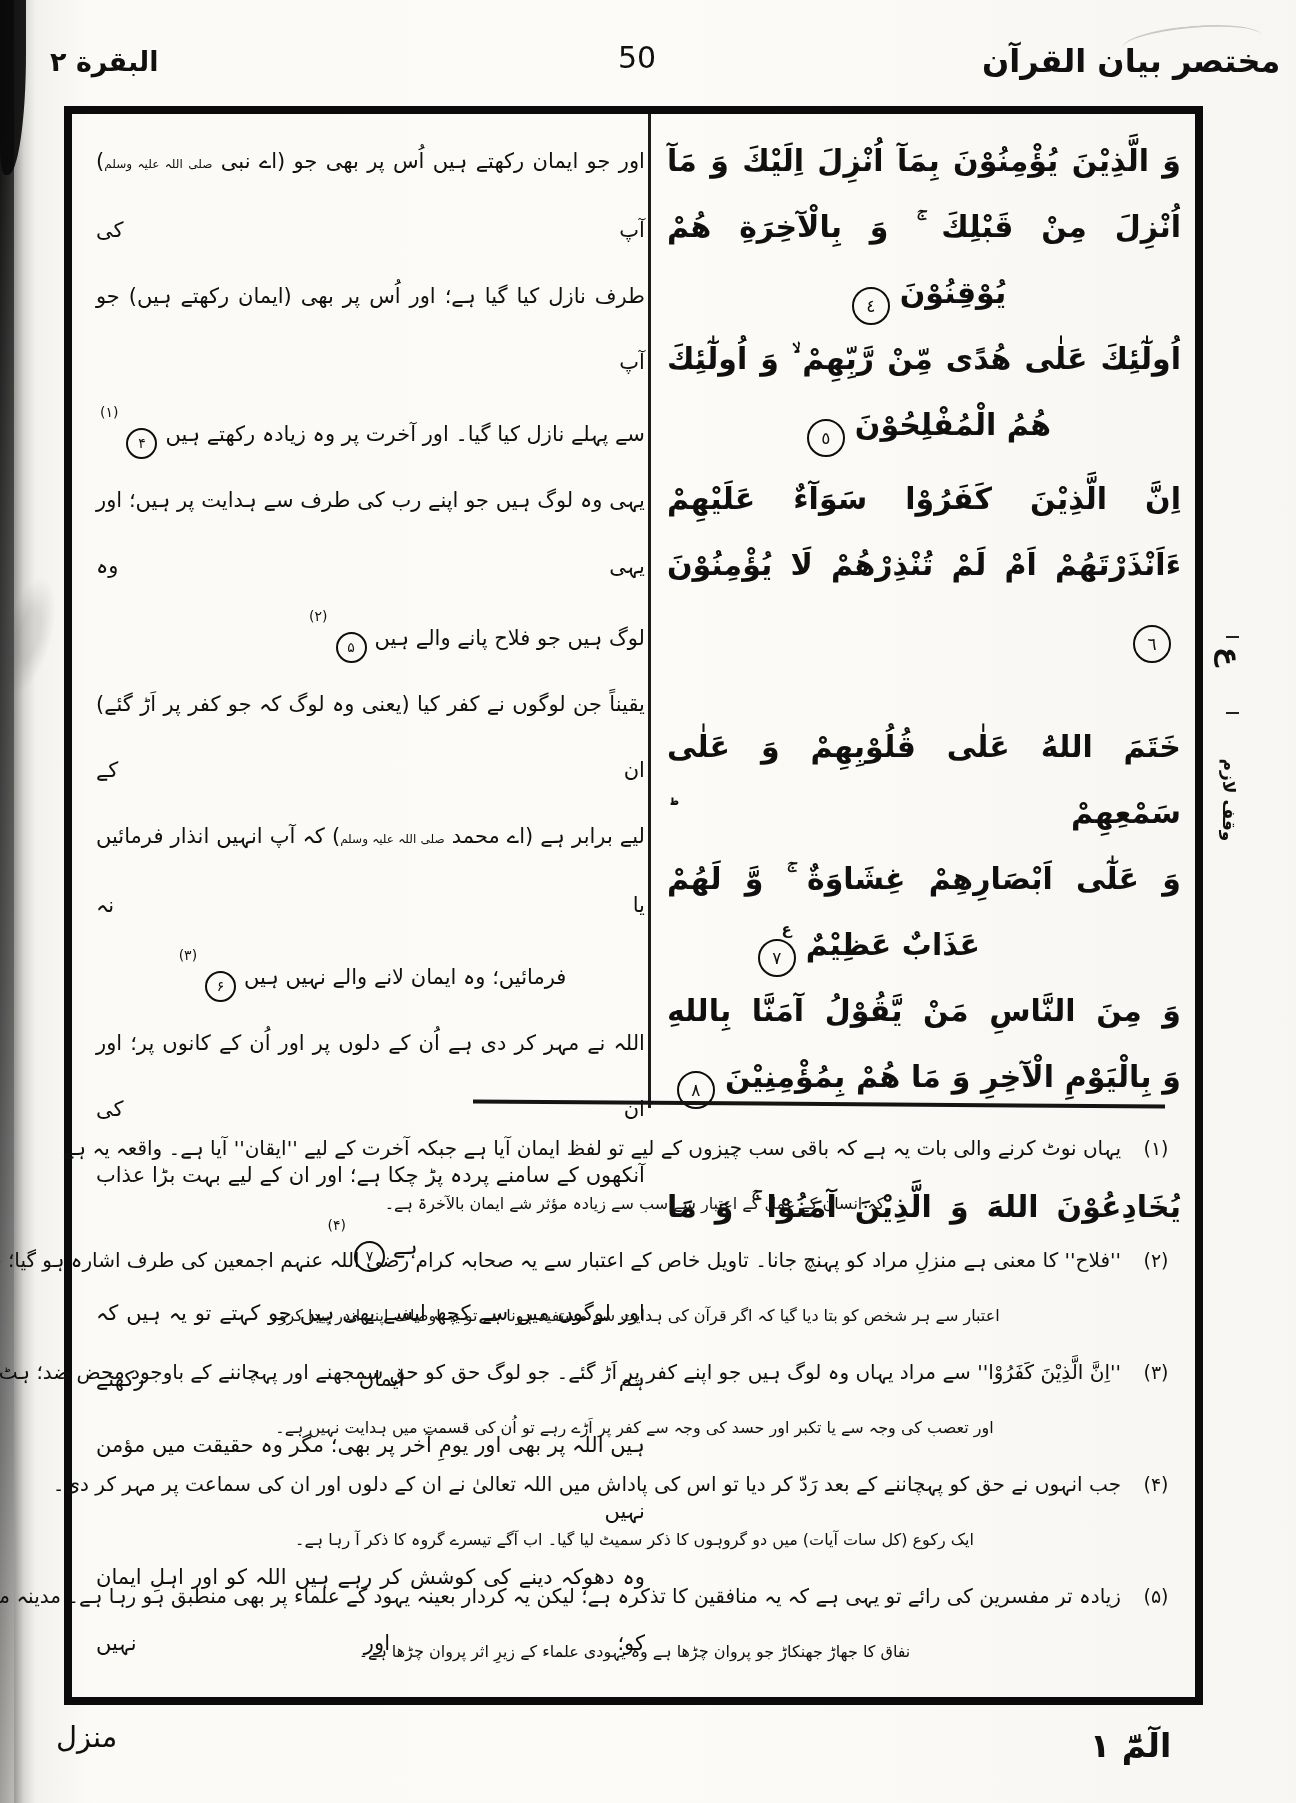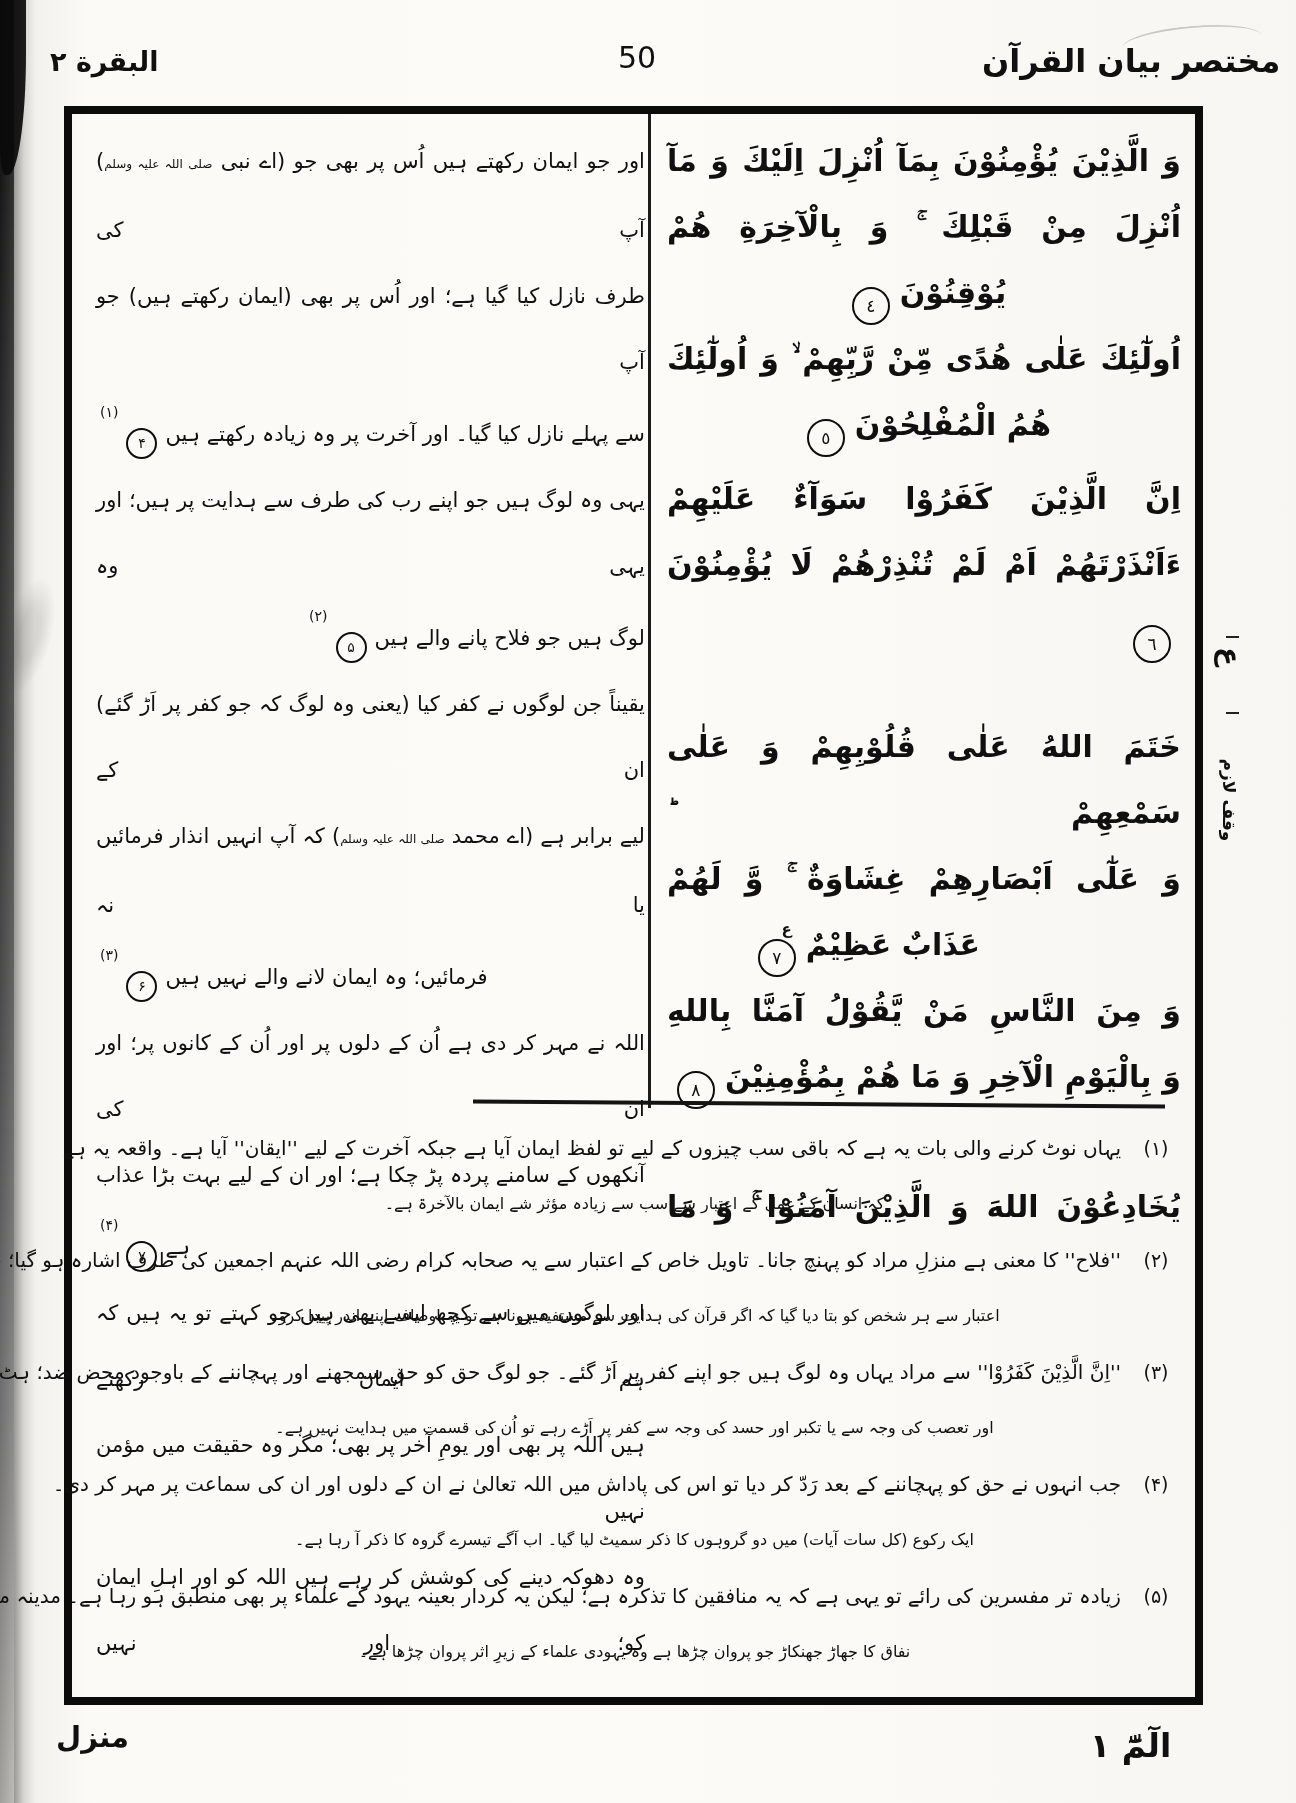--- a/index.html
+++ b/index.html
@@ -39,21 +39,21 @@
   .aline{margin:0;font-size:30px;line-height:66px;font-weight:700;white-space:nowrap;}
   .aj{text-align:justify;text-align-last:justify;white-space:normal;}
   .ac{text-align:center;}
   .acr{text-align:center;padding-right:120px;}
   .gap-sm{margin-top:8px;}
   .gap-md{margin-top:50px;}
   .gap-lg{margin-top:64px;}
 
   .uline{margin:0;font-size:21px;line-height:66px;white-space:nowrap;}
   .uj{text-align:justify;text-align-last:justify;white-space:normal;}
-  .uc{text-align:left;}
+  .uc{text-align:center;}
 
   .anum{display:inline-flex;align-items:center;justify-content:center;width:34px;height:34px;
     border:2.5px solid #0d0d0d;border-radius:50%;font-size:17px;font-weight:400;margin:0 10px;vertical-align:-9px;}
   .unum{display:inline-flex;align-items:center;justify-content:center;width:27px;height:27px;
     border:2px solid #0d0d0d;border-radius:50%;font-size:14px;margin:0 8px;vertical-align:-7px;}
   .ufn{font-size:14px;position:relative;top:-16px;margin-left:4px;}
   .anum-wrap{position:relative;display:inline-block;}
   .ruku-above{position:absolute;top:-16px;right:14px;font-size:15px;font-weight:700;}
   .honorific{font-size:12px;letter-spacing:-.5px;}
 
@@ -68,21 +68,21 @@
   
   .ruku-margin{position:absolute;left:1198px;top:640px;width:64px;text-align:center;transform:rotate(90deg);
     font-size:28px;font-weight:700;white-space:nowrap;}
   .ruku-dash{position:absolute;left:1226px;width:13px;height:2px;background:#222;}
   .dash-top{top:636px;}
   .dash-bottom{top:712px;}
   .waqf-margin{position:absolute;left:1164px;top:790px;width:130px;text-align:center;transform:rotate(90deg);
     font-size:17px;font-weight:700;white-space:nowrap;}
 
   
-  .ftr{position:absolute;white-space:nowrap;font-weight:bold;}
+  .ftr{position:absolute;white-space:nowrap;}
   .ftr-manzil{left:56px;top:1720px;font-size:29px;}
   .ftr-juz{left:1090px;top:1726px;font-size:33px;font-weight:700;}
 </style>
 </head>
 <body>
 
 <div class="page">
 
   <div class="edge-shadow"></div>
   <div class="edge-core"></div>

